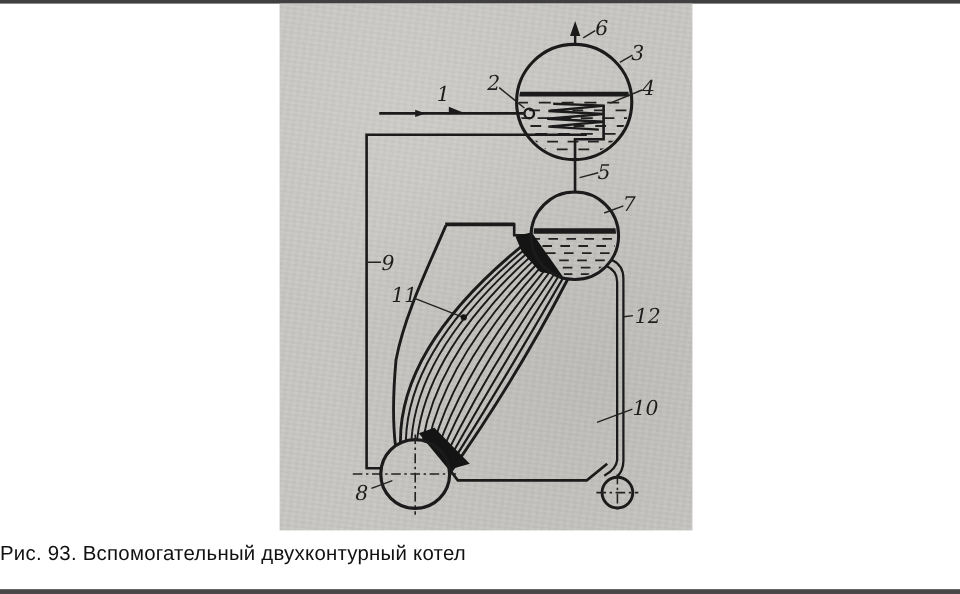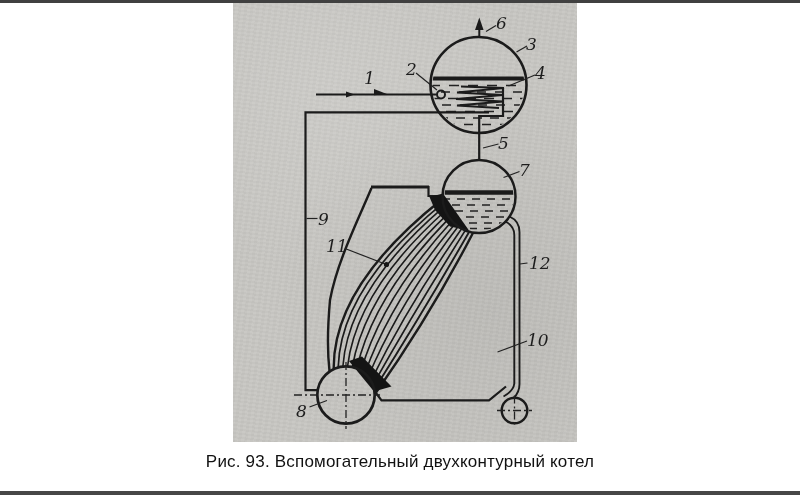--- a/index.html
+++ b/index.html
@@ -8,21 +8,21 @@
   .top-bar{position:absolute;left:0;top:0;width:800px;height:3px;background:#404040;}
   .bottom-bar{position:absolute;left:0;top:491px;width:800px;height:4px;background:#474747;}
   .scan{position:absolute;left:233px;top:3px;width:344px;height:439px;
         background-color:#c8c7c3;
         background-image:
           radial-gradient(circle at 30% 20%, rgba(255,255,255,0.10), rgba(255,255,255,0) 45%),
           radial-gradient(circle at 75% 70%, rgba(0,0,0,0.05), rgba(0,0,0,0) 55%),
           repeating-linear-gradient(7deg, rgba(0,0,0,0.018) 0 2px, rgba(255,255,255,0.018) 2px 4px),
           repeating-linear-gradient(98deg, rgba(0,0,0,0.014) 0 3px, rgba(255,255,255,0.014) 3px 6px);}
   .scan svg{display:block;}
-  .caption{position:absolute;left:0;top:452px;width:800px;text-align:center;
+  .caption{position:absolute;left:0;top:452px;width:800px;text-align:left;
            font-size:17px;color:#111;letter-spacing:0.2px;}
   .lbl{font-family:"DejaVu Serif",serif;font-style:italic;font-size:17px;fill:#1d1d1d;}
   .ink{stroke:#1b1b1b;fill:none;}
   .leader{stroke:#222;stroke-width:1.2;fill:none;}
 </style>
 </head>
 <body>
 
 <div class="top-bar"></div>
 

